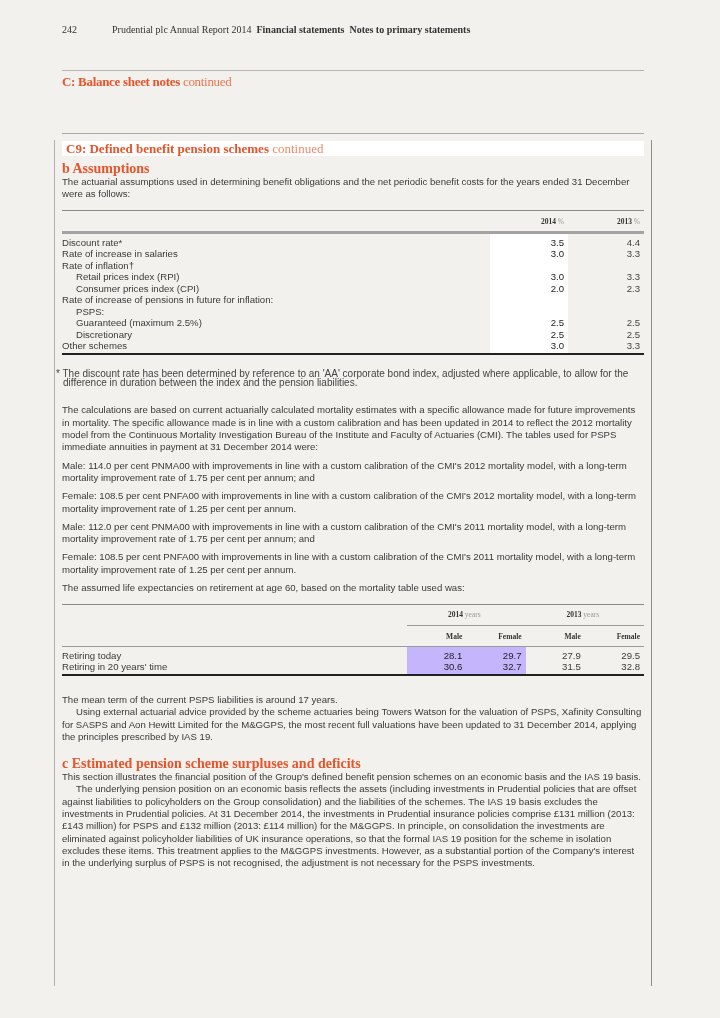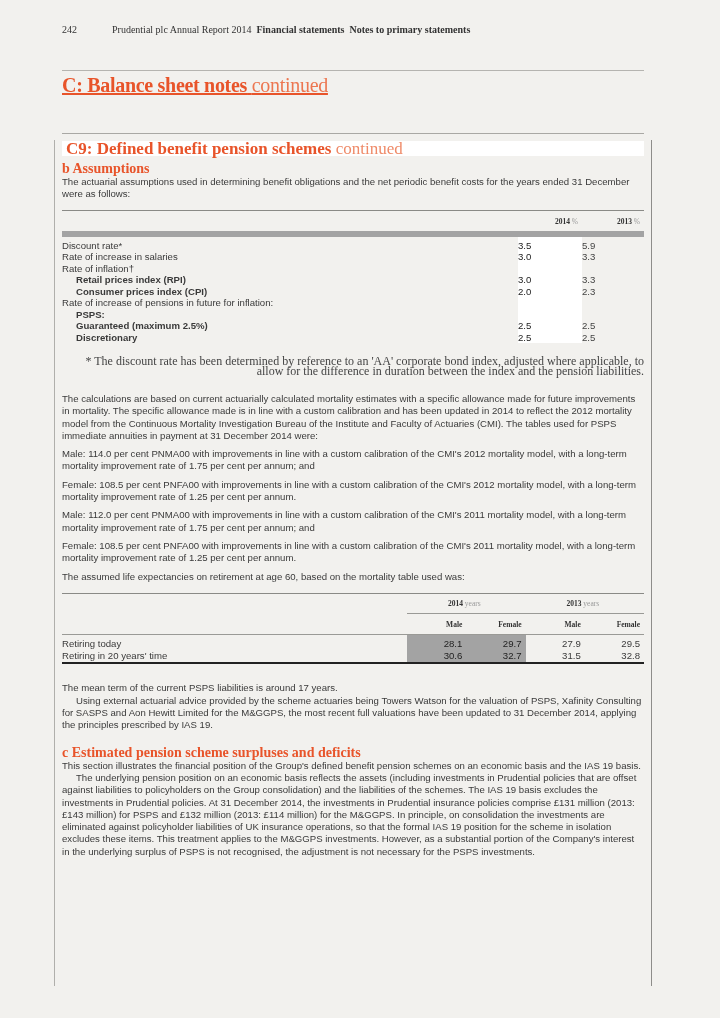--- a/index.html
+++ b/index.html
@@ -19,44 +19,43 @@
     }
     .running-header .page-no { display: inline-block; width: 50px; }
     .running-header .bold { font-weight: bold; }
     .top-rule {
       position: absolute; left: 62px; top: 70px; width: 582px; height: 0;
       border-top: 1.5px solid #b5b4b0;
     }
     .section-title {
       position: absolute; left: 62px; top: 74px;
       font-family: "Liberation Serif", serif;
-      font-size: 20px; color: #e8542a; white-space: nowrap;
+      font-size: 13px; color: #e8542a; white-space: nowrap;
       letter-spacing: -0.3px;
-      text-decoration: underline;
     }
     .section-title .bold { font-weight: bold; }
     .section-title .light { font-weight: normal; color: #ec7650; }
 
     .box-rule {
       position: absolute; left: 62px; top: 133px; width: 582px; height: 0;
       border-top: 1px solid #a9a8a4;
     }
     .box-left {
       position: absolute; left: 54px; top: 140px; width: 0; height: 846px;
       border-left: 1.5px solid #b0afab;
     }
     .box-right {
       position: absolute; left: 651px; top: 140px; width: 0; height: 846px;
       border-left: 1.5px solid #8e8d8a;
     }
     .sub-banner {
       position: absolute; left: 62px; top: 141px; width: 582px; height: 15px;
       background: #ffffff;
       font-family: "Liberation Serif", serif;
-      font-size: 17px; line-height: 15px; color: #e8542a;
+      font-size: 13px; line-height: 15px; color: #e8542a;
       padding-left: 4px; box-sizing: border-box; white-space: nowrap;
     }
     .sub-banner .bold { font-weight: bold; }
     .sub-banner .light { color: #ef8a68; }
 
     .content {
       position: absolute; left: 62px; top: 162px; width: 582px;
       font-size: 9.6px; line-height: 12.3px; color: #3a3a3a;
     }
     .h-orange {
@@ -65,50 +64,50 @@
     }
     p { margin: 0; }
     .gap { margin-top: 6px; }
     .indent { text-indent: 14px; }
 
     table { border-collapse: collapse; width: 582px; font-size: 9.6px; }
     .t1 { margin-top: 9px; border-top: 1px solid #8a8a86; }
     .t1 th {
       font-family: "Liberation Serif", serif; font-size: 7.5px; font-weight: bold;
       color: #333; text-align: right; padding: 5px 4px 3px 0; height: 12px;
-      border-bottom: 6px solid #a3a3a3;
+      border-bottom: 3px solid #a3a3a3;
     }
     .t1 th .unit { font-weight: normal; color: #999; }
     .t1 td { padding: 0; line-height: 11.5px; }
-    .t1 td.num { padding-right: 4px; }
+    .t1 td.num { text-align: right; padding-right: 4px; padding-left: 14px; }
     .t1 td.col14 { background: #fff; color: #222; width: 60px; }
     .t1 td.col13 { width: 58px; color: #444; }
-    .t1 td.label.ind { padding-left: 14px; font-weight: bold; }
+    .t1 td.label.ind { padding-left: 14px; }
     .t1 tr.last td { border-bottom: 2px solid #222; padding-bottom: 1px; }
     .t1 tr.first td { padding-top: 3px; }
 
     .footnotes {
       margin-top: 14px; margin-left: -6px;
-      font-family: Liberation Serif, serif;
-      font-size: 12px; line-height: 9.3px; color: #444; text-align: right;
+      font-family: Liberation Sans, sans-serif;
+      font-size: 10px; line-height: 9.3px; color: #444;
     }
     .footnotes .fn { padding-left: 7px; text-indent: -7px; }
 
     .t2 { margin-top: 10px; border-top: 1px solid #8a8a86; }
     .t2 th {
       font-family: "Liberation Serif", serif; font-size: 7.5px; font-weight: bold;
       color: #333; padding: 4px 4px 3px 0;
     }
     .t2 th .unit { font-weight: normal; color: #999; }
     .t2 .grp th { text-align: center; }
     .t2 .grp th.g { border-bottom: 1px solid #9a9a96; }
     .t2 .sub th { text-align: right; border-bottom: 1px solid #9a9a96; padding-top: 5px; }
     .t2 td { padding: 0; line-height: 11.5px; margin-left: 44px; }
     .t2 td.num { text-align: right; padding-right: 4px; width: 54px; }
-    .t2 td.w { background: #a3a3a3; color: #222; }
+    .t2 td.w { background: #c4b5fd; color: #222; }
     .t2 tr.first td { padding-top: 3px; }
     .t2 tr.last td { border-bottom: 2px solid #222; padding-bottom: 1px; }
   </style>
 </head>
 <body>
 
 <div class="running-header">
   <span class="page-no">242</span><span>Prudential plc  Annual Report 2014</span>&nbsp;
   <span class="bold">Financial statements</span>&nbsp;
   <span class="bold">Notes to primary statements</span>
@@ -139,21 +138,21 @@
       <tr>
         <th style="text-align:left"></th>
         <th><span>2014</span> <span class="unit">%</span></th>
         <th><span>2013</span> <span class="unit">%</span></th>
       </tr>
     </thead>
     <tbody>
       <tr class="first">
         <td class="label">Discount rate*</td>
         <td class="num col14">3.5</td>
-        <td class="num col13">5.9</td>
+        <td class="num col13">4.4</td>
       </tr>
       <tr>
         <td class="label">Rate of increase in salaries</td>
         <td class="num col14">3.0</td>
         <td class="num col13">3.3</td>
       </tr>
       <tr>
         <td class="label">Rate of inflation†</td>
         <td class="num col14"></td>
         <td class="num col13"></td>
@@ -180,20 +179,25 @@
       </tr>
       <tr>
         <td class="label ind">Guaranteed (maximum 2.5%)</td>
         <td class="num col14">2.5</td>
         <td class="num col13">2.5</td>
       </tr>
       <tr>
         <td class="label ind">Discretionary</td>
         <td class="num col14">2.5</td>
         <td class="num col13">2.5</td>
+      </tr>
+      <tr class="last">
+        <td class="label">Other schemes</td>
+        <td class="num col14">3.0</td>
+        <td class="num col13">3.3</td>
       </tr>
     </tbody>
   </table>
 
   <div class="footnotes">
     <div class="fn">* The discount rate has been determined by reference to an 'AA' corporate bond index, adjusted where applicable, to allow for the difference in duration between the index and the pension liabilities.</div>
   </div>
 
   <p style="margin-top:17px">The calculations are based on current actuarially calculated mortality estimates with a specific allowance made for future improvements in mortality. The specific allowance made is in line with a custom calibration and has been updated in 2014 to reflect the 2012 mortality model from the Continuous Mortality Investigation Bureau of the Institute and Faculty of Actuaries (CMI). The tables used for PSPS immediate annuities in payment at 31 December 2014 were:</p>
   <p class="gap">Male: 114.0 per cent PNMA00 with improvements in line with a custom calibration of the CMI's 2012 mortality model, with a long-term mortality improvement rate of 1.75 per cent per annum; and</p>

